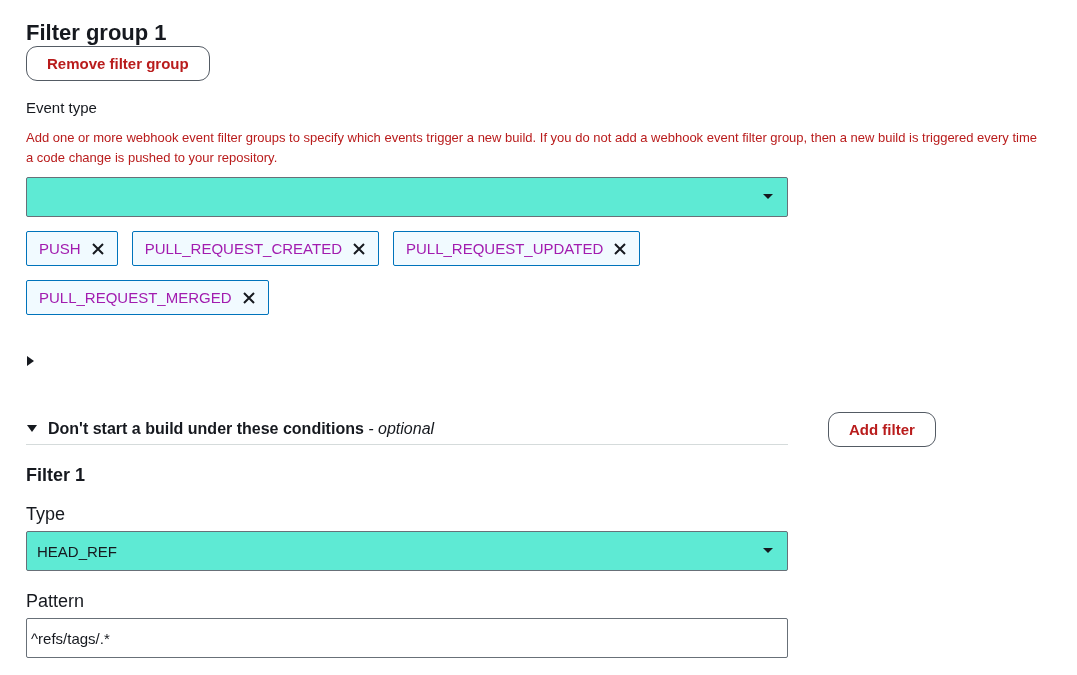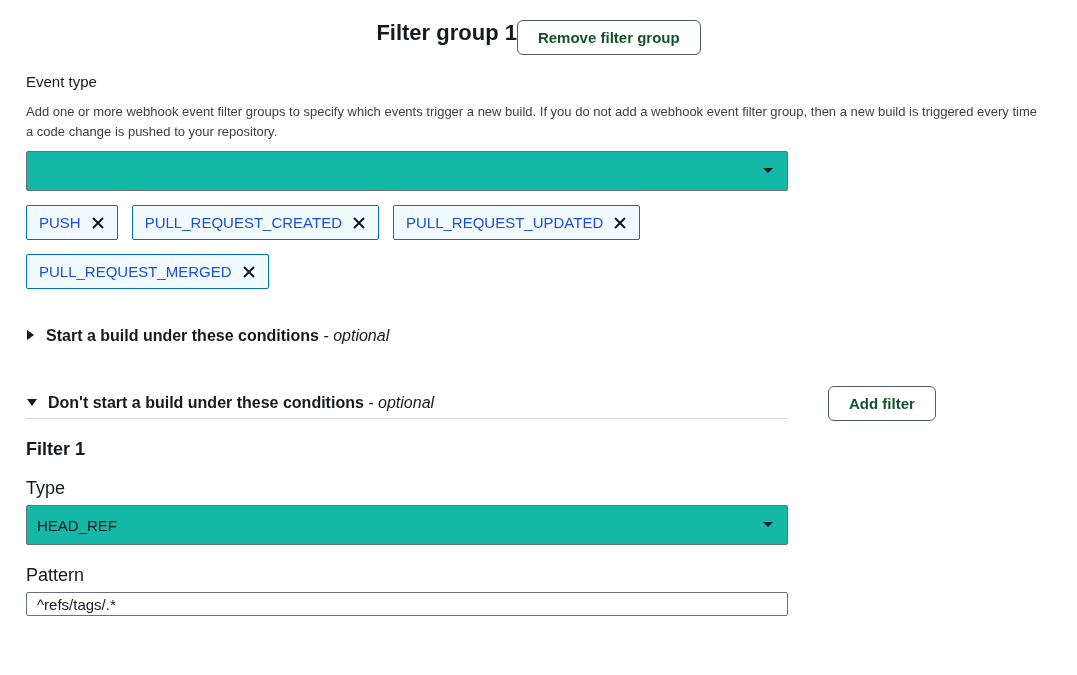--- a/index.html
+++ b/index.html
@@ -5,63 +5,64 @@
     * { box-sizing: border-box; margin: 0; padding: 0; }
     body {
       font-family: "Amazon Ember", "Helvetica Neue", Arial, sans-serif;
       color: #16191f;
       padding: 20px 26px;
       width: 1077px;
       background: #fff;
     }
     .header-row {
       display: flex;
-      justify-content: center;
+      justify-content: space-between;
       align-items: flex-start;
       margin-bottom: 18px;
+      flex-direction: column;
     }
     h2.group-title {
       font-size: 22px;
       font-weight: 700;
       color: #16191f;
     }
     .btn {
       background: #fff;
       border: 1px solid #545b64;
-      border-radius: 6px;
+      border-radius: 11px;
       padding: 8px 20px;
       font-size: 15px;
       font-weight: 700;
-      color: #14532d;
+      color: #b91c1c;
       cursor: pointer;
       font-family: inherit;
     }
     .section-label {
       font-size: 15px;
       color: #16191f;
       margin-bottom: 12px;
     }
     .description {
       font-size: 13px;
       line-height: 1.5;
-      color: #404040;
+      color: #b91c1c;
       max-width: 1020px;
       margin-bottom: 10px;
     }
     .select-wrap {
       position: relative;
       width: 762px;
       margin-bottom: 14px;
     }
     .select-box {
       width: 100%;
       height: 40px;
       border: 1px solid #687078;
       border-radius: 2px;
-      background: #14b8a6;
+      background: #5eead4;
       padding: 0 32px 0 10px;
       font-size: 15px;
       text-align: left;
       cursor: pointer;
       color: #16191f;
       font-family: inherit;
       display: flex;
       align-items: center;
     }
     .caret {
@@ -78,21 +79,21 @@
       gap: 14px 14px;
       width: 762px;
       margin-bottom: 32px;
     }
     .chip {
       display: inline-flex;
       align-items: center;
       gap: 10px;
       border: 1px solid #0073bb;
       background: #f1faff;
-      color: #1d4ed8;
+      color: #a21caf;
       padding: 8px 12px;
       border-radius: 2px;
       font-size: 15px;
     }
     .chip-close {
       cursor: pointer;
       display: inline-flex;
       align-items: center;
     }
     .expander {
@@ -128,24 +129,24 @@
       font-size: 18px;
       font-weight: 700;
       margin: 18px 0 18px 0;
     }
     .field-label {
       font-size: 18px;
       margin-bottom: 6px;
     }
     .text-input {
       width: 762px;
-      height: 24px;
+      height: 40px;
       border: 1px solid #687078;
       border-radius: 2px;
-      padding: 0 10px;
+      padding: 0 4px;
       font-size: 15px;
       font-family: inherit;
       color: #16191f;
     }
     .mb-20 { margin-bottom: 20px; }
     .mb-32 { margin-bottom: 32px; }
   </style>
 </head>
 <body>
 
@@ -203,23 +204,20 @@
         </svg>
       </span>
     </span>
   </div>
 
 <div class="expander mb-32">
   <span>
     <svg width="10" height="12" viewBox="0 0 10 12">
         <path d="M1 1 L8 6 L1 11 Z" fill="#16191f"></path>
       </svg>
-  </span>
-  <span class="exp-title">
-    <span>Start a build under these conditions</span><span class="exp-optional"> - optional</span>
   </span>
 </div>
 
 <div class="row-with-btn">
   <div class="expander open">
     <span>
       <svg width="12" height="10" viewBox="0 0 12 10">
           <path d="M1 1 L11 1 L6 8 Z" fill="#16191f"></path>
         </svg>
     </span>

